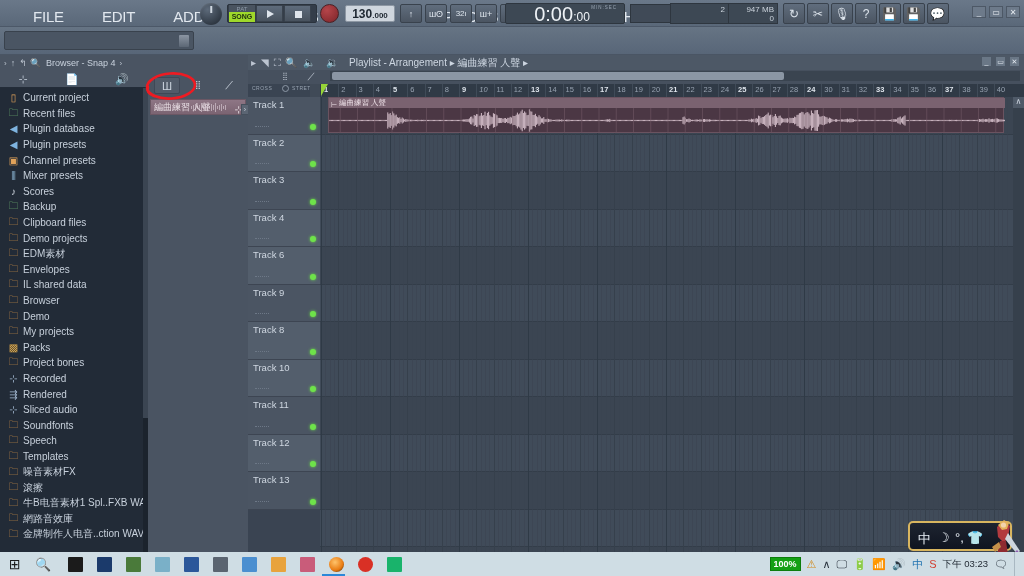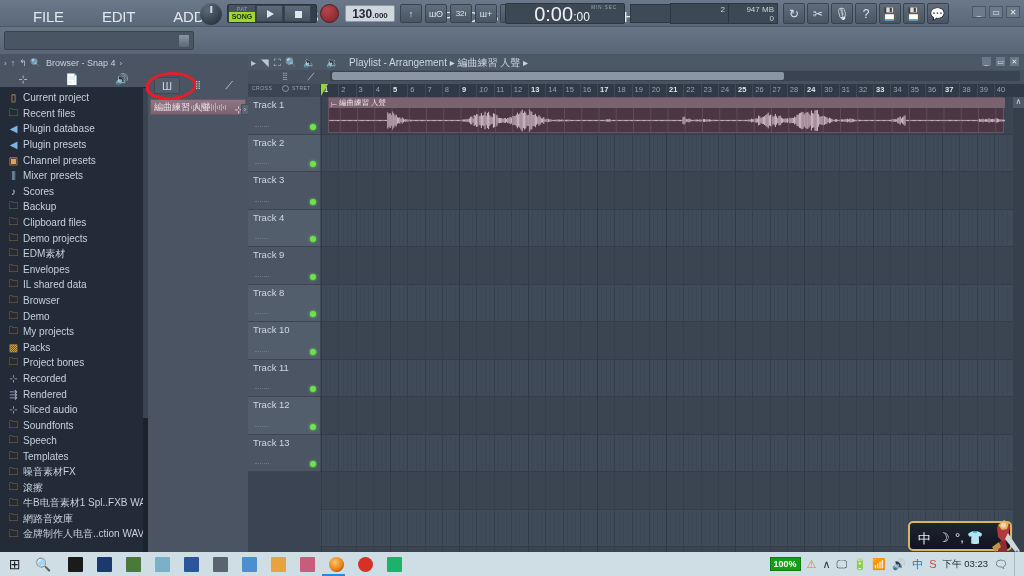--- a/index.html
+++ b/index.html
@@ -758,20 +758,25 @@
         <div class="dots"></div>
         <div class="led"></div>
       </div>
       <div class="trk">
         <div class="tn">Track 3</div>
         <div class="dots"></div>
         <div class="led"></div>
       </div>
       <div class="trk alt">
         <div class="tn">Track 4</div>
+        <div class="dots"></div>
+        <div class="led"></div>
+      </div>
+      <div class="trk alt">
+        <div class="tn">Track 6</div>
         <div class="dots"></div>
         <div class="led"></div>
       </div>
       <div class="trk">
         <div class="tn">Track 9</div>
         <div class="dots"></div>
         <div class="led"></div>
       </div>
       <div class="trk alt">
         <div class="tn">Track 8</div>

